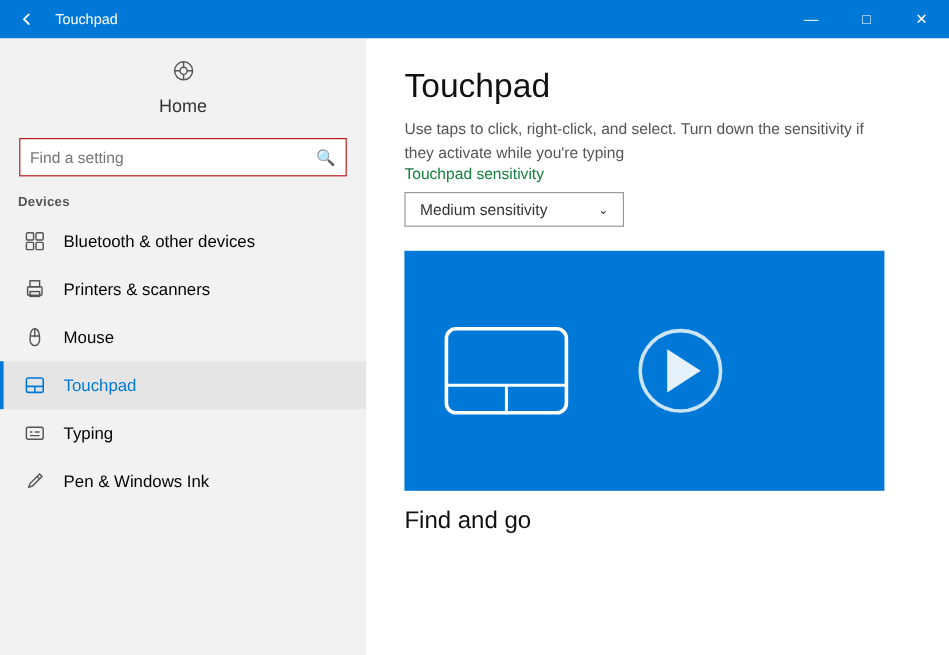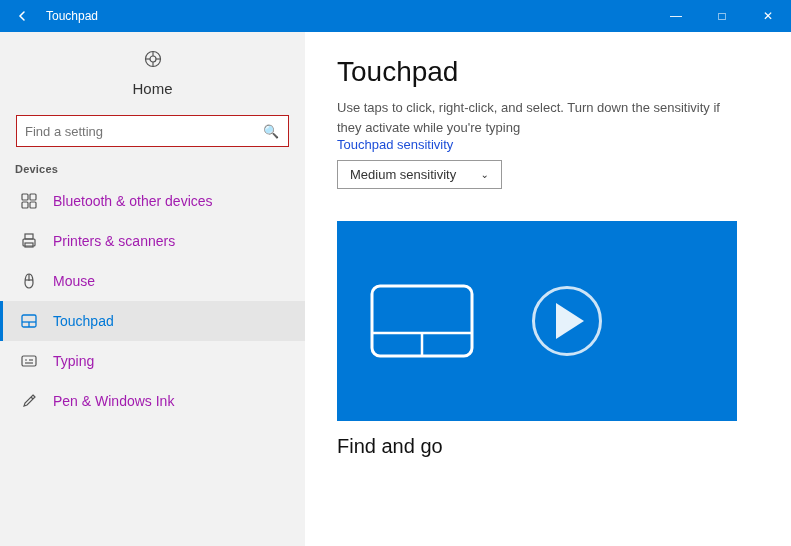--- a/index.html
+++ b/index.html
@@ -111,21 +111,21 @@
       font-weight: 600;
       letter-spacing: 0.02em;
     }
     .sidebar-item {
       display: flex;
       align-items: center;
       gap: 14px;
       padding: 11px 16px;
       cursor: pointer;
       font-size: 14px;
-      color: #a21caf;
+      color: #000000;
       border-left: 3px solid transparent;
     }
     .sidebar-item.active {
       border-left: 3px solid #0078d7;
       color: #0078d7;
       background: #e5e5e5;
     }
     .sidebar-item .icon {
       width: 20px;
       display: flex;
@@ -148,35 +148,35 @@
       margin-bottom: 10px;
     }
     .content-desc {
       font-size: 13px;
       color: #555;
       max-width: 400px;
       line-height: 1.5;
     }
     .sensitivity-label {
       font-size: 13px;
-      color: #1d4ed8;
+      color: #15803d;
       margin-bottom: 8px;
     }
     .sensitivity-dropdown {
       display: flex;
       align-items: center;
       border: 1px solid #999;
       padding: 6px 12px;
-      width: 165px;
+      width: 183px;
       cursor: pointer;
       background: #fff;
       font-size: 13px;
       color: #333;
       justify-content: space-between;
-      margin-bottom: 32px;
+      margin-bottom: 20px;
     }
 
     
     .video-container {
       width: 400px;
       height: 200px;
       background: #0078d7;
       display: flex;
       align-items: center;
       justify-content: center;

